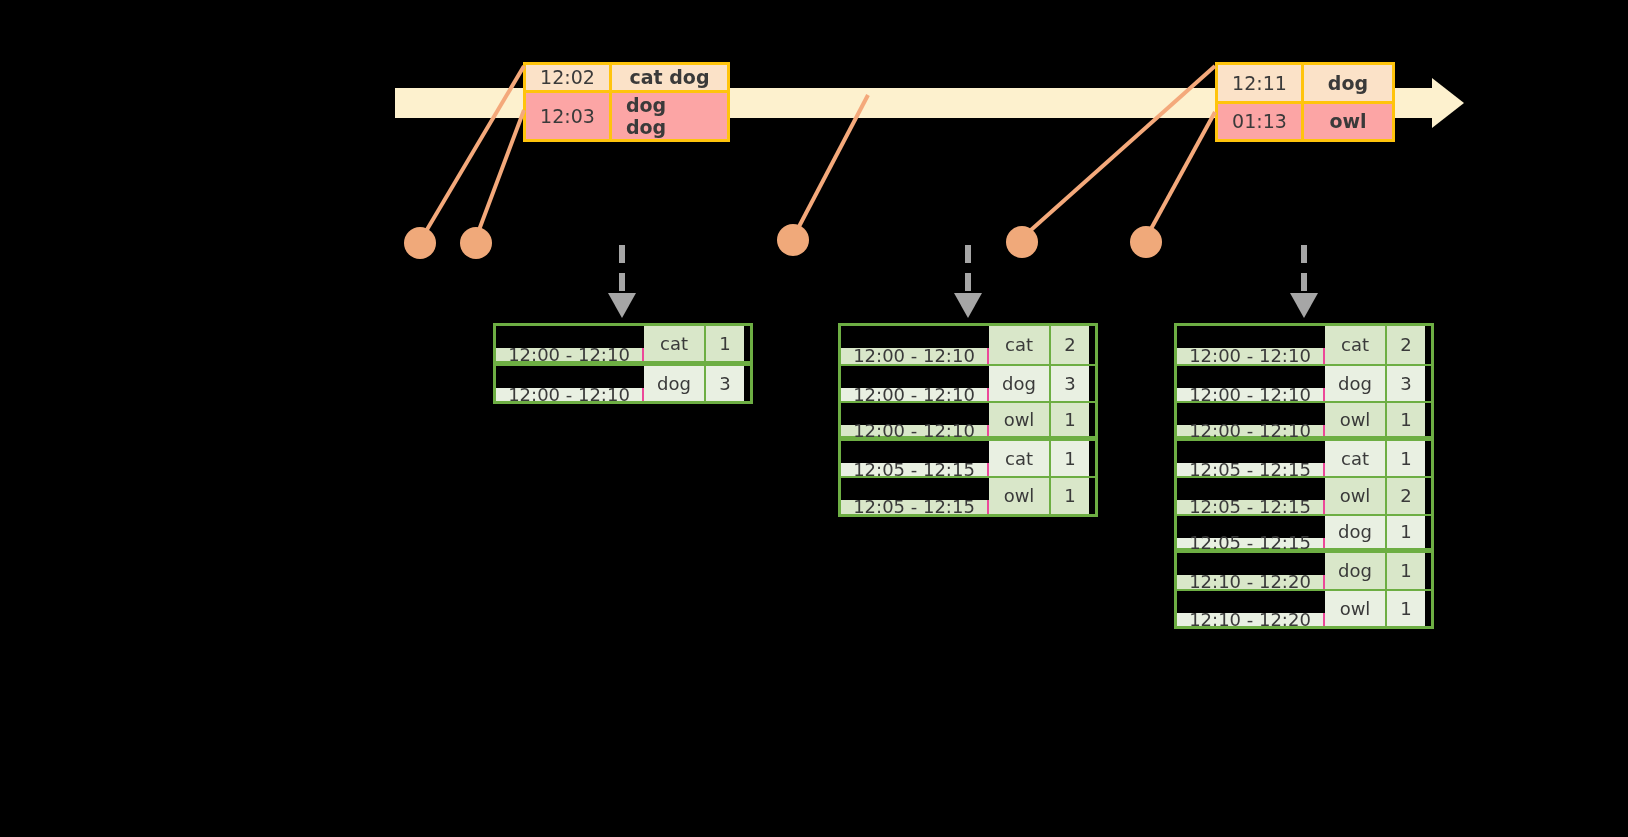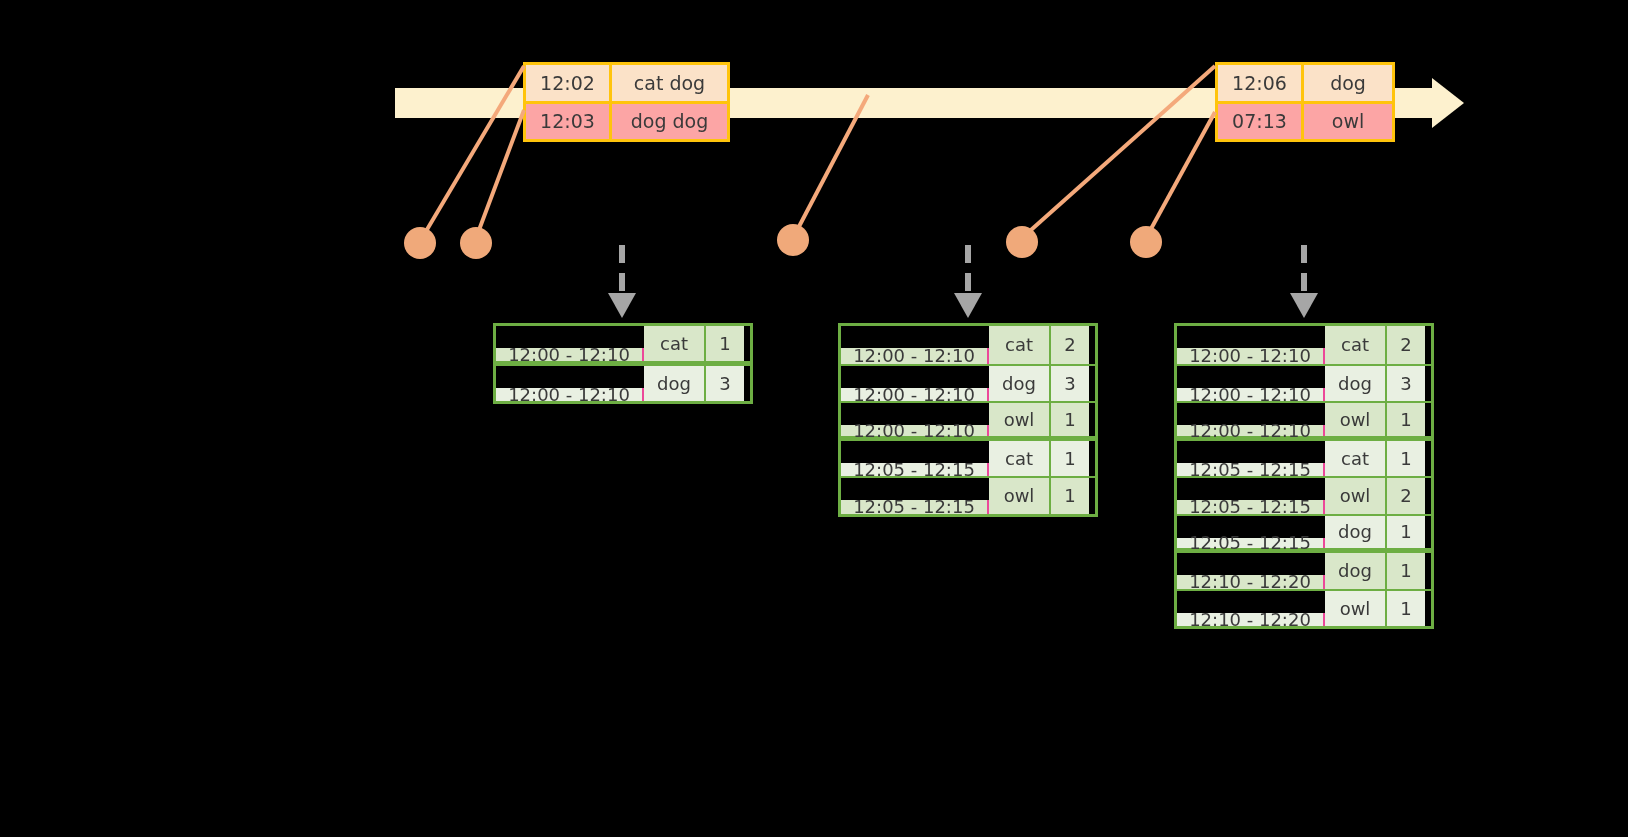--- a/index.html
+++ b/index.html
@@ -59,20 +59,21 @@
   }
   .event-cell-words {
     flex: 1 1 auto;
     display: flex;
     align-items: center;
     justify-content: center;
     font-size: 19px;
     color: #3a3a3a;
     box-sizing: border-box;
     padding: 0 14px;
+    font-weight: bold;
   }
 
   
   .connector-svg {
     position: absolute;
     left: 0;
     top: 0;
     width: 1628px;
     height: 837px;
     pointer-events: none;
@@ -138,25 +139,25 @@
     </div>
     <div class="event-row shade-b">
       <div class="event-cell-time cell">12:03</div>
       <div class="event-cell-words cell">dog dog</div>
     </div>
   </div>
 
 
   <div class="event-box" style="left:1215px; top:62px; width:180px; height:80px;">
     <div class="event-row shade-a">
-      <div class="event-cell-time cell">12:06</div>
+      <div class="event-cell-time cell">12:11</div>
       <div class="event-cell-words cell">dog</div>
     </div>
     <div class="event-row shade-b">
-      <div class="event-cell-time cell">07:13</div>
+      <div class="event-cell-time cell">01:13</div>
       <div class="event-cell-words cell">owl</div>
     </div>
   </div>
 
   <svg class="connector-svg">
 
     <line x1="524" y1="66" x2="422" y2="238" stroke="#F4A97B" stroke-width="4"></line>
     <line x1="524" y1="110" x2="476" y2="238" stroke="#F4A97B" stroke-width="4"></line>
     <line x1="868" y1="95" x2="793" y2="238" stroke="#F4A97B" stroke-width="4"></line>
     <line x1="1215" y1="66" x2="1022" y2="238" stroke="#F4A97B" stroke-width="4"></line>

